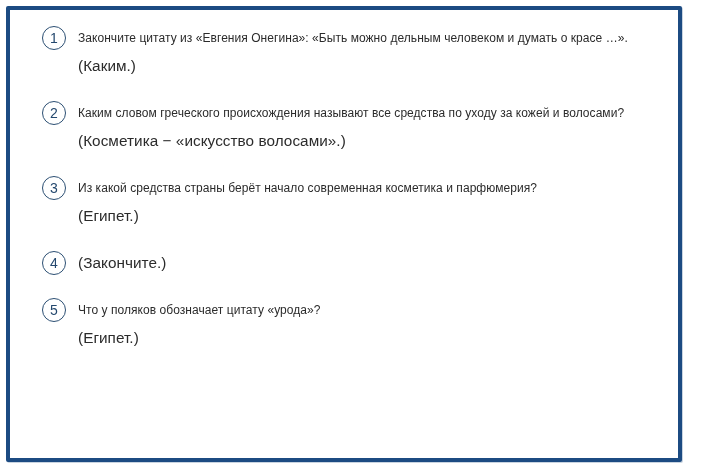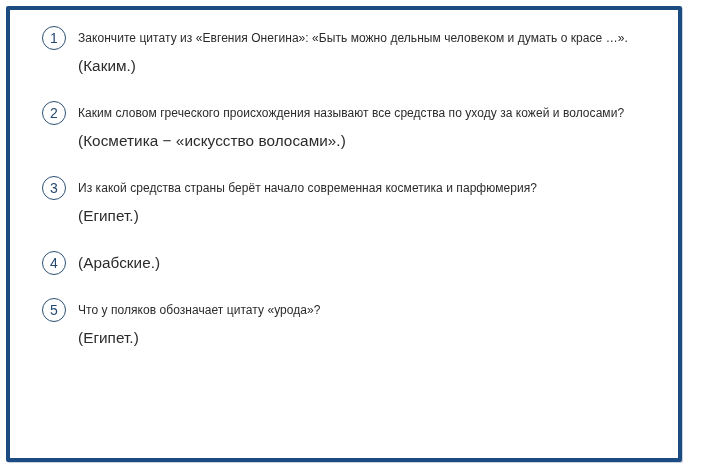--- a/index.html
+++ b/index.html
@@ -104,21 +104,21 @@
       <div class="question-number">3</div>
       <div class="question-body">
         <div class="question-text">Из какой средства страны берёт начало современная косметика и парфюмерия?</div>
         <div class="question-answer">(Египет.)</div>
       </div>
     </li>
 
     <li class="question-item">
       <div class="question-number">4</div>
       <div class="question-body">
-        <div class="question-answer">(Арабские.)</div>
+        <div class="question-answer">(Закончите.)</div>
       </div>
     </li>
 
     <li class="question-item">
       <div class="question-number">5</div>
       <div class="question-body">
         <div class="question-text">Что у поляков обозначает цитату «урода»?</div>
         <div class="question-answer">(Египет.)</div>
       </div>
     </li>

